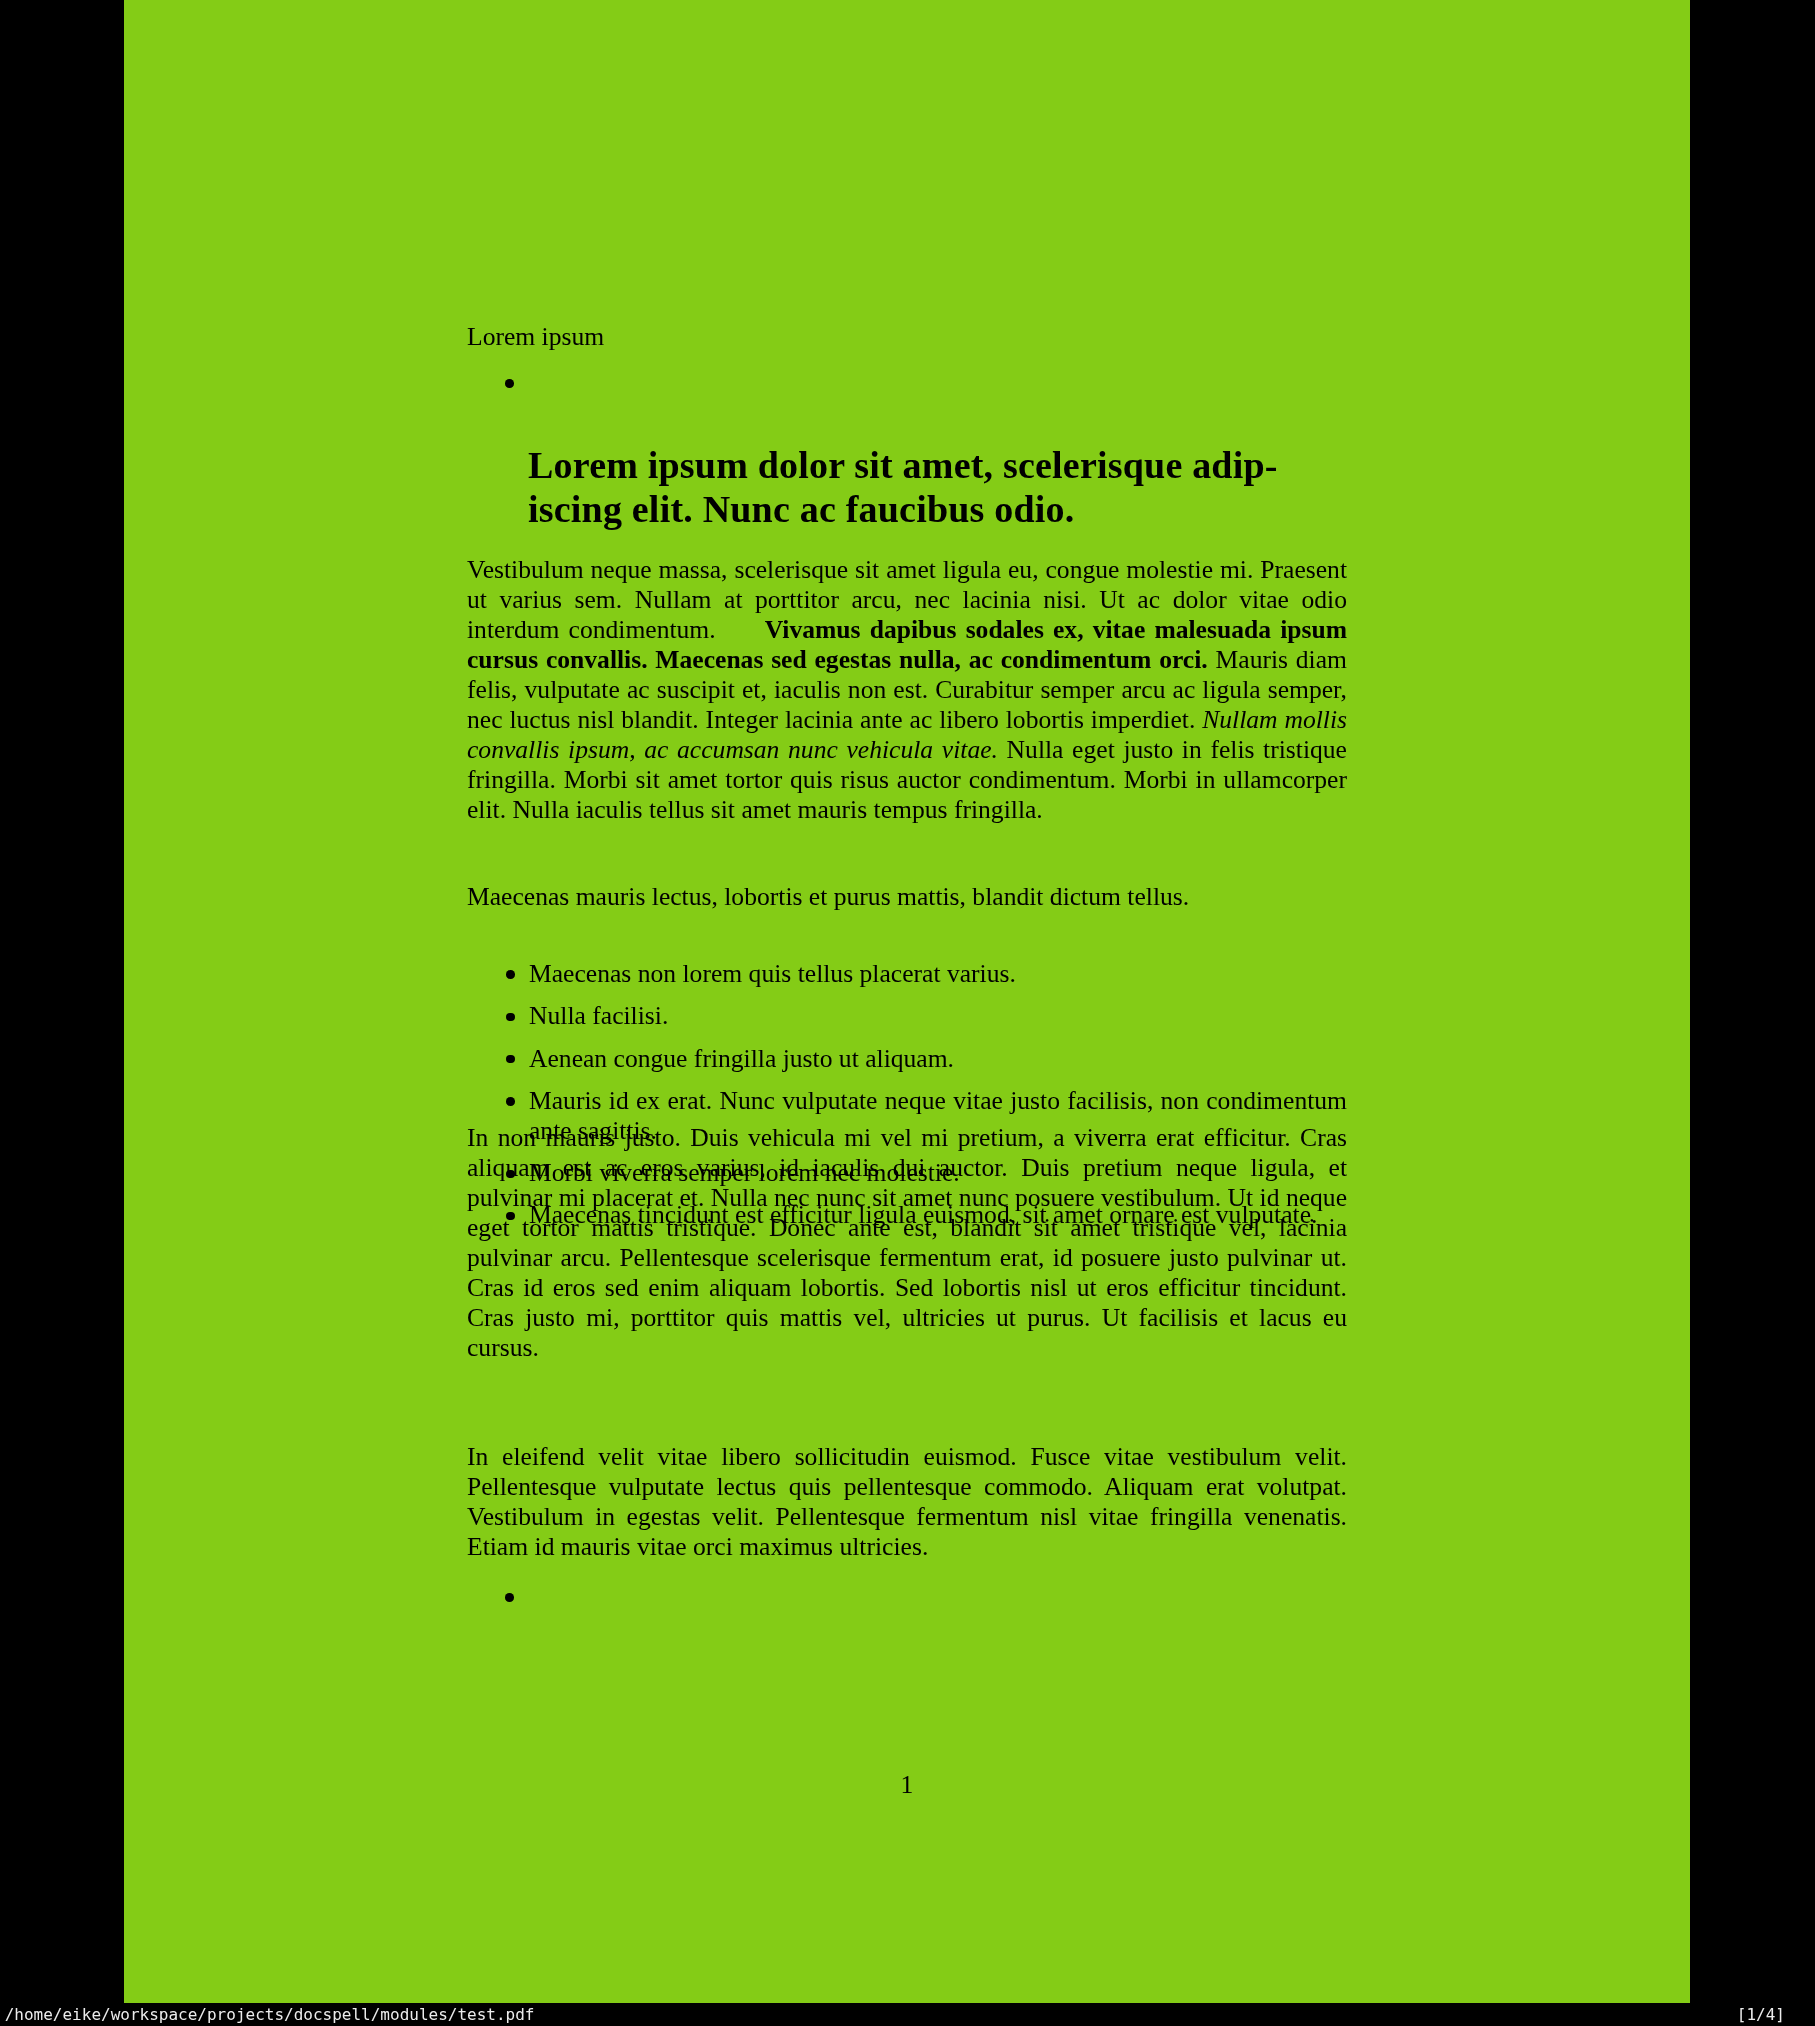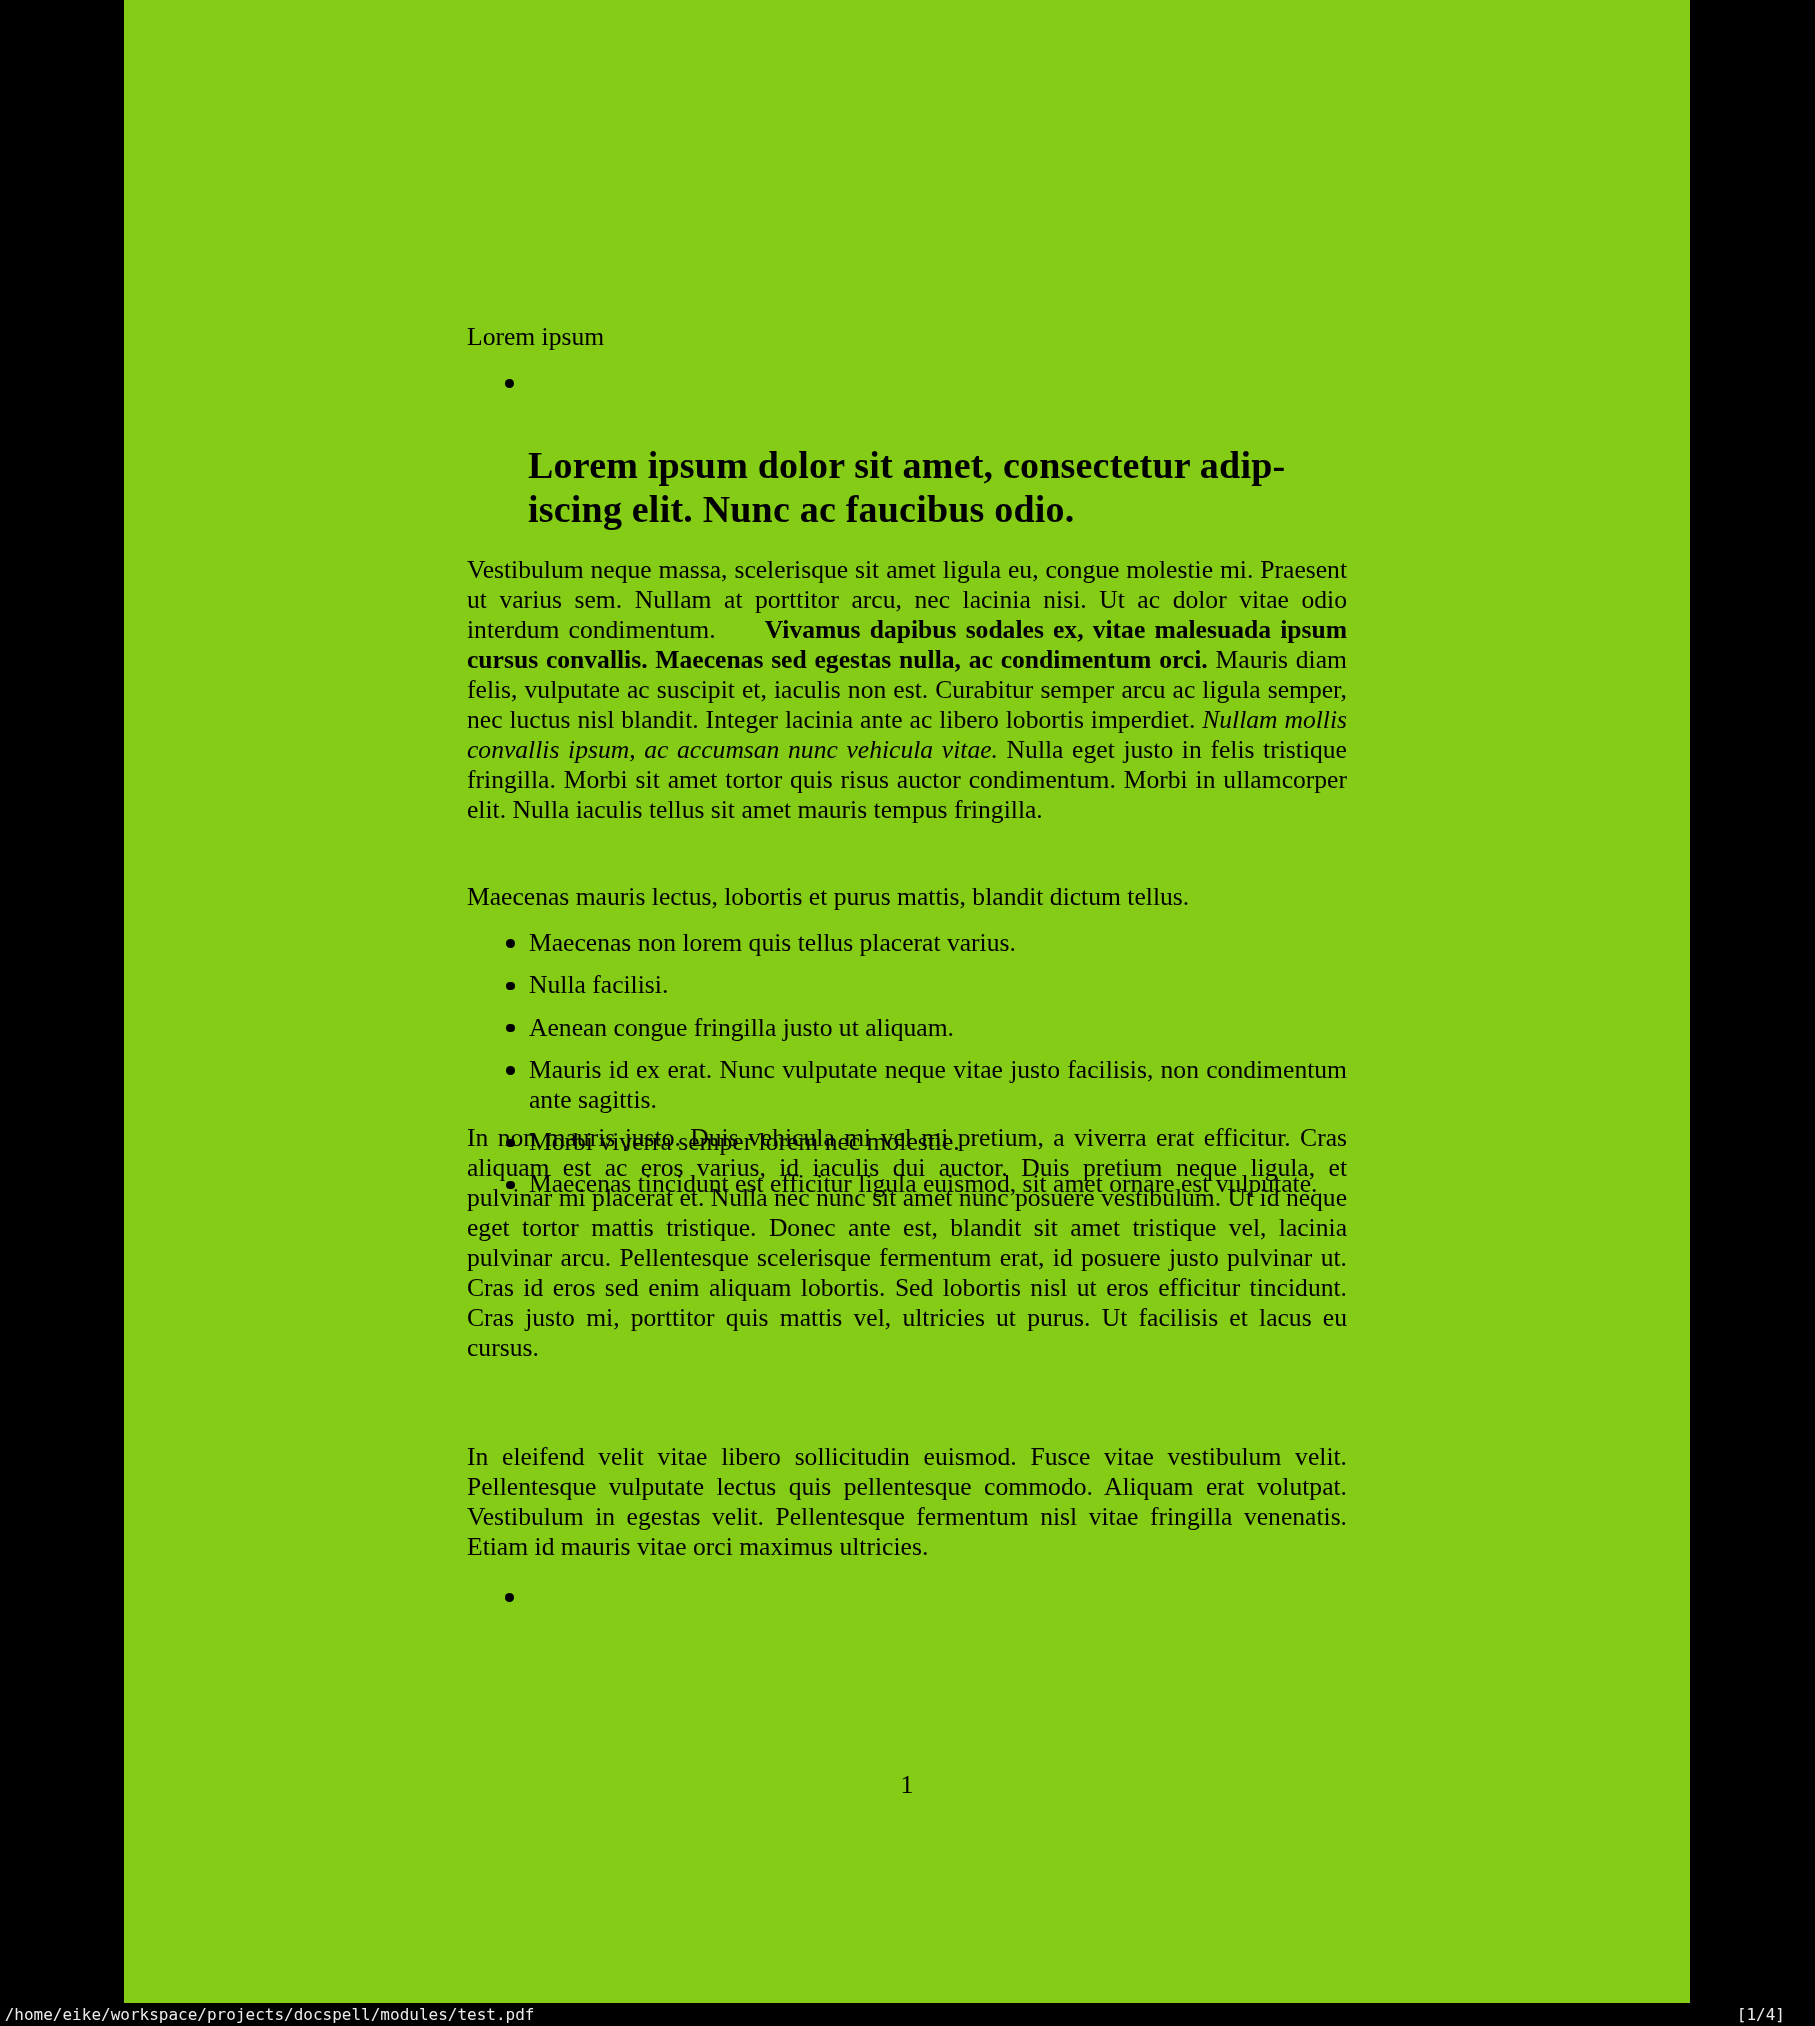--- a/index.html
+++ b/index.html
@@ -64,21 +64,21 @@
     font-size: 25.6px;
     line-height: 30px;
     text-align: justify;
     text-justify: inter-word;
     margin: 0;
   }
   .p1 { top: 555px; }
   .p2 { top: 882px; }
   .p3 { top: 1123px; }
   .p4 { top: 1442px; }
-  .blist { top: 928px; }
+  .blist { top: 959px; }
   .li {
     position: relative;
     padding-left: 62px;
     font-size: 25.6px;
     line-height: 30px;
     text-align: justify;
     margin-bottom: 12.3px;
   }
   .li .dot {
     left: 39px;
@@ -117,21 +117,21 @@
 <body>
 
 <div class="viewport">
   <div class="page">
 
     <div class="block intro-label">Lorem ipsum</div>
 
     <span class="dot empty-bullet-1"></span>
 
     <div class="heading">
-      <div>Lorem ipsum dolor sit amet, consectetur adip-</div>
+      <div>Lorem ipsum dolor sit amet, scelerisque adip-</div>
       <div>iscing elit. Nunc ac faucibus odio.</div>
     </div>
 
     <p class="block para p1"><span>Vestibulum neque massa, scelerisque sit amet ligula eu, congue molestie mi. Praesent ut varius sem. Nullam at porttitor arcu, nec lacinia nisi. Ut ac dolor vitae odio interdum condimentum. </span><b>Vivamus dapibus sodales ex, vitae malesuada ipsum cursus convallis. Maecenas sed egestas nulla, ac condimentum orci.</b><span> Mauris diam felis, vulputate ac suscipit et, iaculis non est. Curabitur semper arcu ac ligula semper, nec luctus nisl blandit. Integer lacinia ante ac libero lobortis imperdiet. </span><i>Nullam mollis convallis ipsum, ac accumsan nunc vehicula vitae.</i><span> Nulla eget justo in felis tristique fringilla. Morbi sit amet tortor quis risus auctor condimentum. Morbi in ullamcorper elit. Nulla iaculis tellus sit amet mauris tempus fringilla.</span></p>
 
     <p class="block para p2">Maecenas mauris lectus, lobortis et purus mattis, blandit dictum tellus.</p>
 
     <div class="block blist">
       <div class="li">
         <span class="dot"></span>

